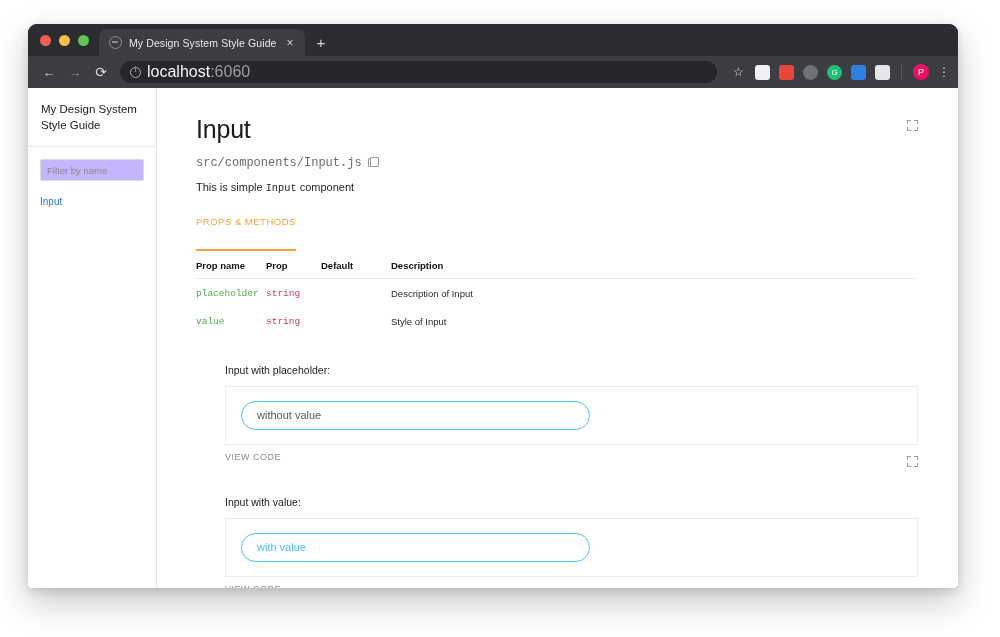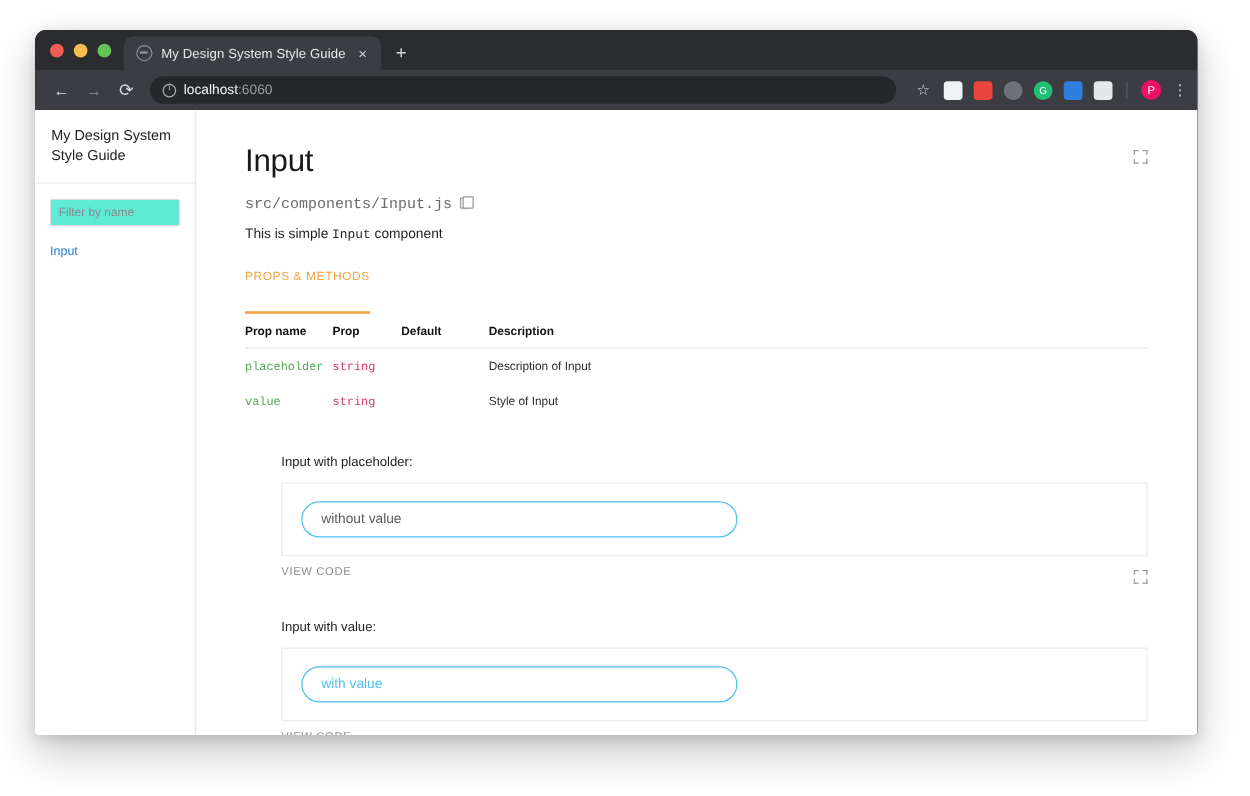--- a/index.html
+++ b/index.html
@@ -133,21 +133,21 @@
   }
   .info-icon::after {
     content: "i";
     position: absolute;
     left: 0; right: 0; top: -2.3px;
     text-align: center;
     font-size: 8px;
     color: #a9abaf;
     font-family: "Liberation Serif", serif;
   }
-  .url { font-size: 11px; white-space: nowrap; }
+  .url { font-size: 16px; white-space: nowrap; }
   .url .host { color: #f3f4f5; }
   .url .port { color: #9b9da1; }
 
   .toolbar-icons {
     display: flex;
     align-items: center;
     gap: 9px;
     padding-left: 14px;
     flex: 0 0 auto;
   }
@@ -208,21 +208,21 @@
   }
   .sidebar-filter-wrap { padding: 12px 12px 0 12px; }
   .filter-input {
     width: 100%;
     height: 22px;
     border: 1px solid #dcdcdc;
     border-radius: 2px;
     font-size: 9.5px;
     color: #222;
     padding: 0 6px;
-    background: #5eead4;
+    background: #c4b5fd;
     font-family: "Liberation Sans", sans-serif;
     outline: none;
   }
   .filter-input::placeholder { color: #8a8a8a; }
   .sidebar-nav { padding: 13px 12px 0 12px; }
   .nav-link {
     font-size: 10px;
     color: #2b7bd1;
     display: block;
     text-decoration: none;

